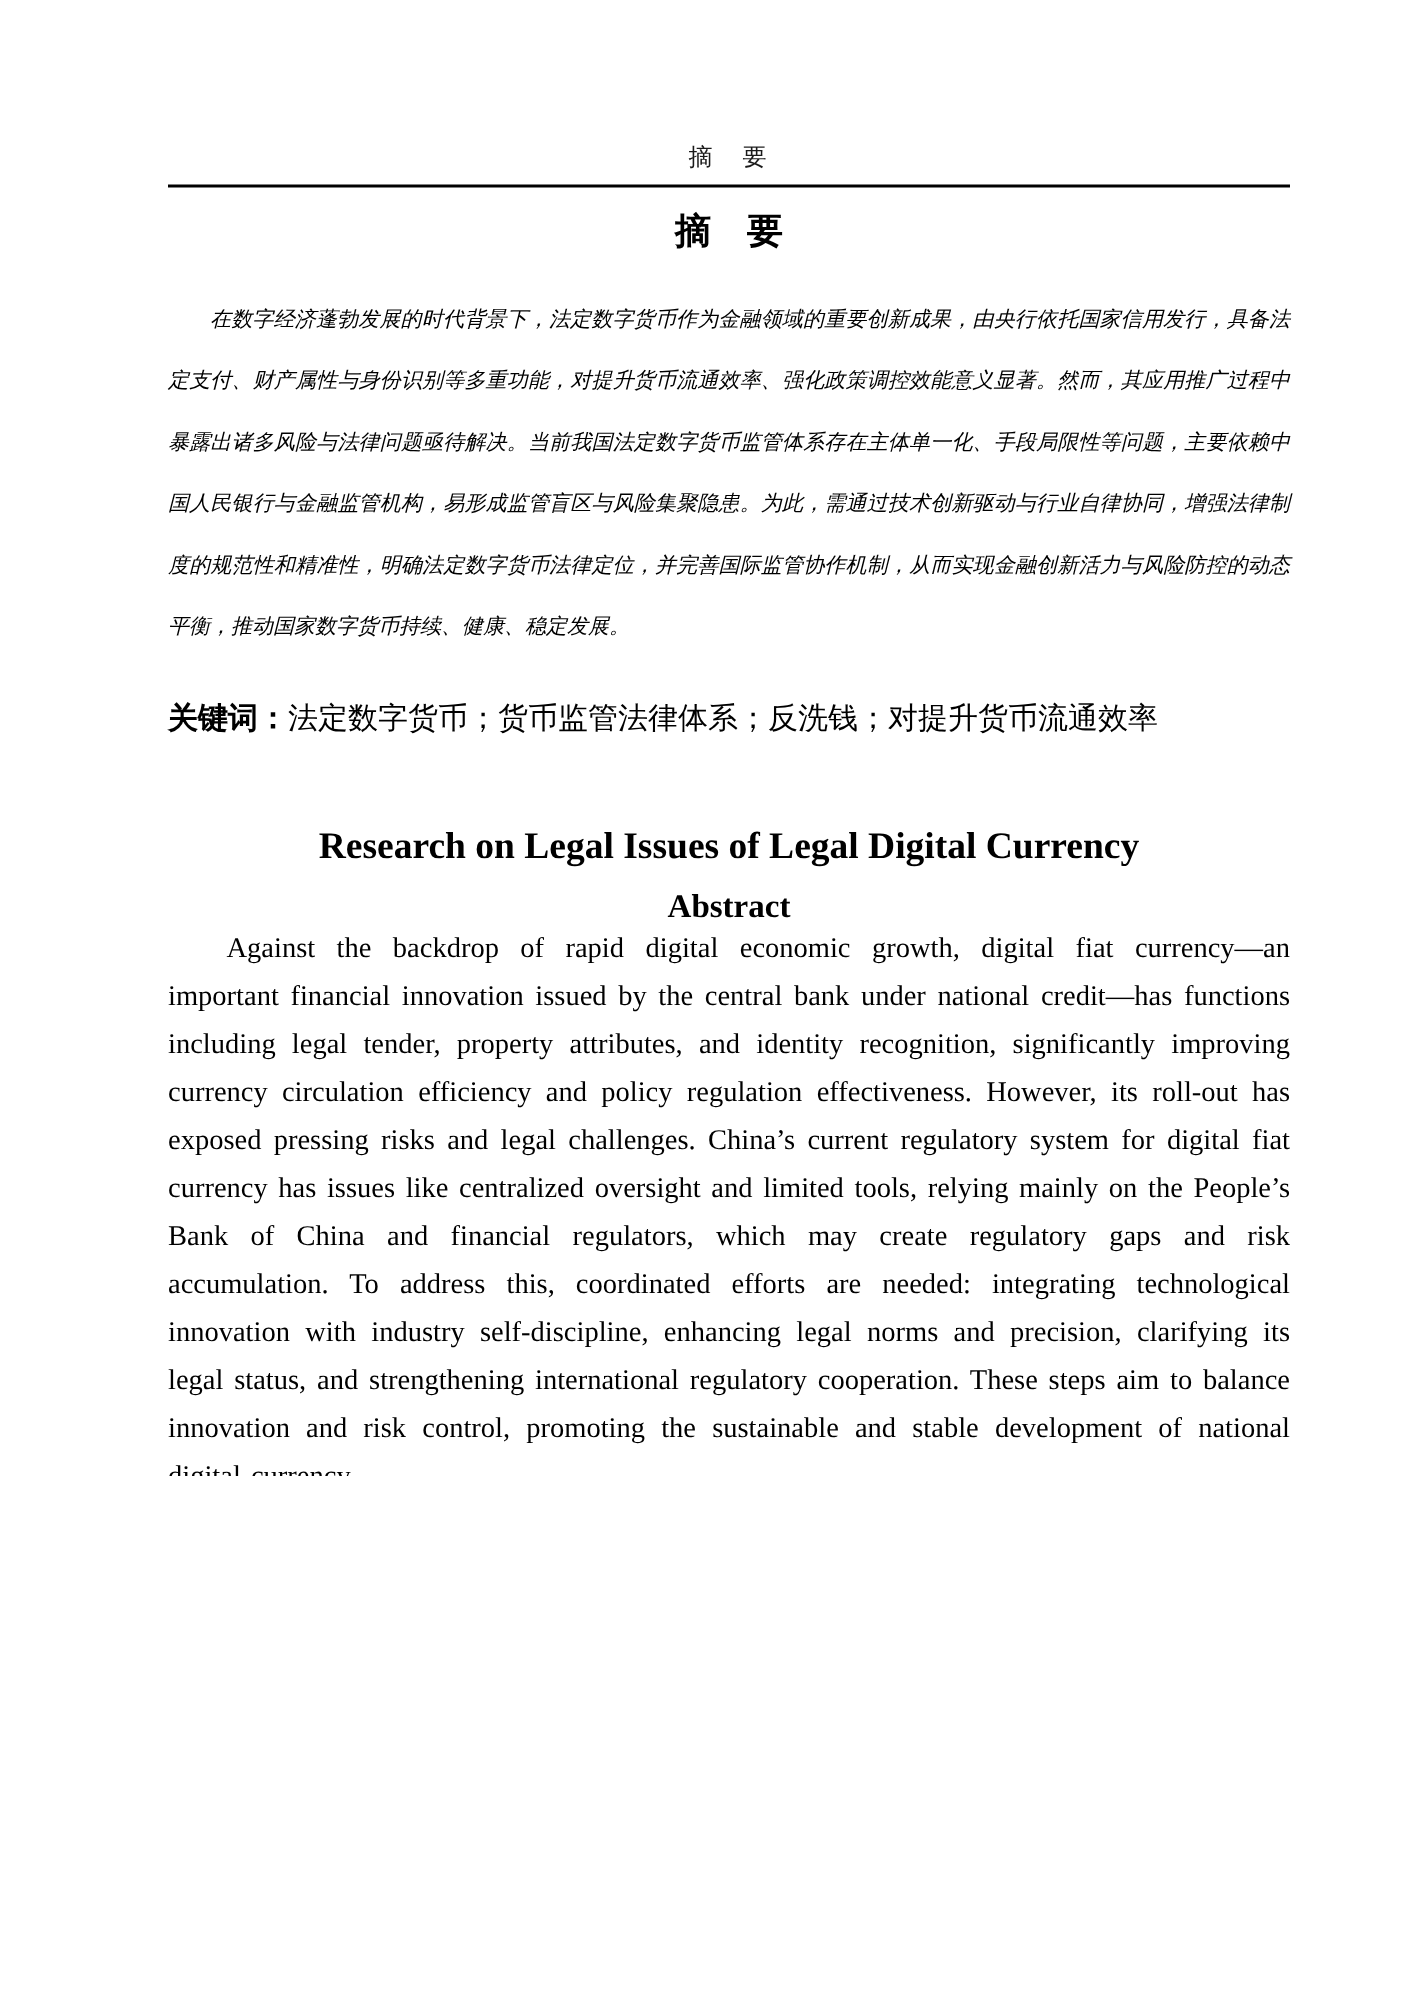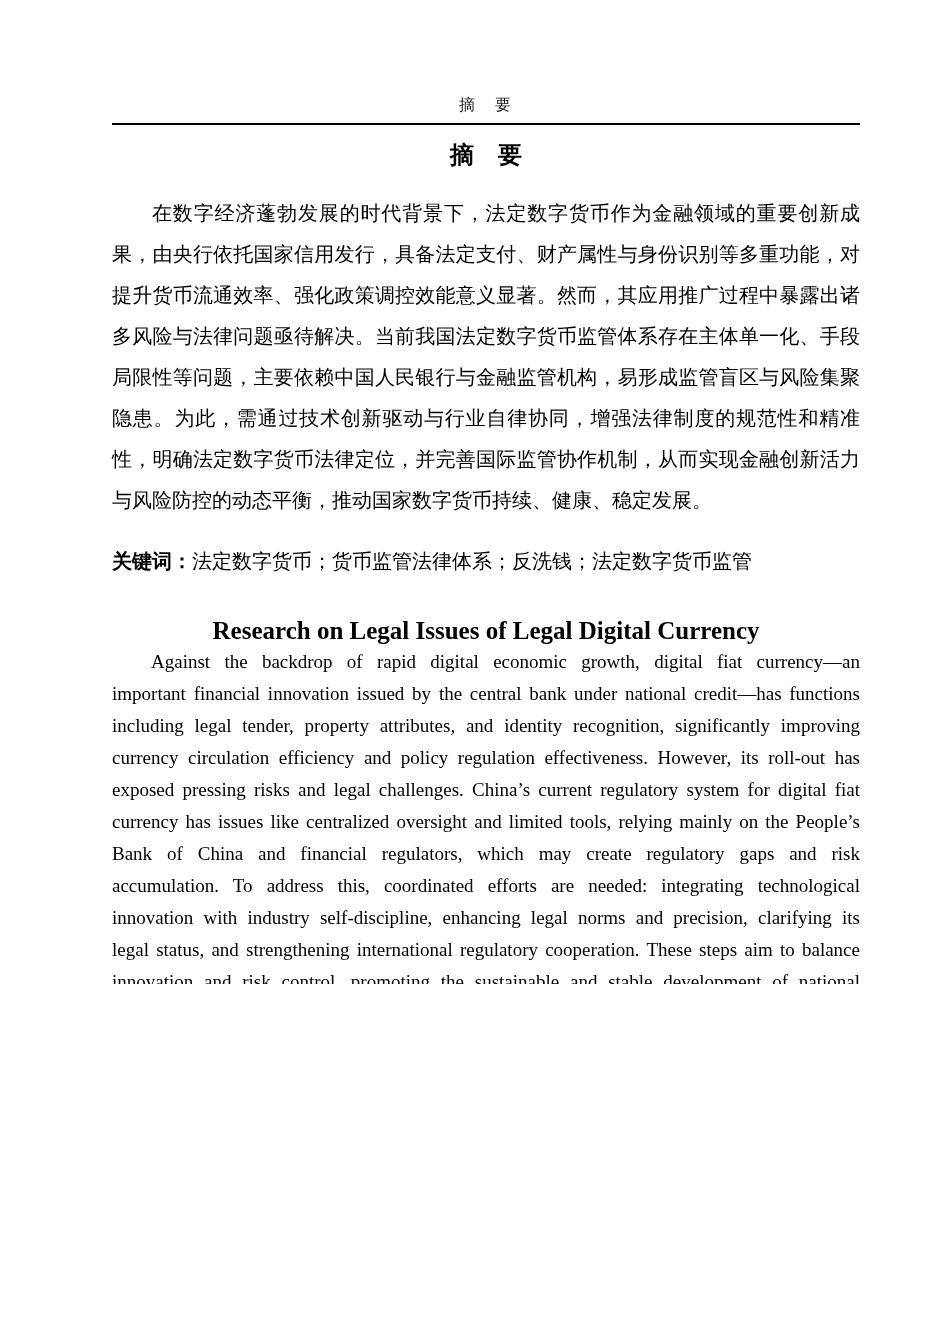--- a/index.html
+++ b/index.html
@@ -41,39 +41,40 @@
   .abstract-heading-zh {
     margin-top: 15px;
     text-align: center;
     font-family: "Liberation Sans", "DejaVu Sans", sans-serif;
     font-weight: bold;
     font-size: 24px;
     line-height: 30px;
   }
   .abstract-zh {
     margin-top: 23px;
-    font-size: 20px;
+    font-size: 14px;
     line-height: 41px;
     text-align: justify;
     text-indent: 2em;
+    font-style: italic;
   }
   .keywords-zh {
     margin-top: 20px;
     font-size: 20px;
     line-height: 41px;
     text-align: justify;
   }
   .keywords-zh .kw-label {
     font-family: "Liberation Sans", "DejaVu Sans", sans-serif;
     font-weight: bold;
     margin-top: 24px;
   }
   
   .title-en {
-    margin-top: 34px;
+    margin-top: 50px;
     text-align: center;
     font-weight: bold;
     font-size: 25px;
     line-height: 30px;
   }
   .abstract-heading-en {
     margin-top: 11px;
     text-align: center;
     font-weight: bold;
     font-size: 22px;
@@ -104,22 +105,23 @@
 <div class="page">
   <div class="content">
 
     <div class="running-header">摘　要</div>
 
 
     <h2 class="abstract-heading-zh">摘　要</h2>
 
     <p class="abstract-zh">在数字经济蓬勃发展的时代背景下，法定数字货币作为金融领域的重要创新成果，由央行依托国家信用发行，具备法定支付、财产属性与身份识别等多重功能，对提升货币流通效率、强化政策调控效能意义显著。然而，其应用推广过程中暴露出诸多风险与法律问题亟待解决。当前我国法定数字货币监管体系存在主体单一化、手段局限性等问题，主要依赖中国人民银行与金融监管机构，易形成监管盲区与风险集聚隐患。为此，需通过技术创新驱动与行业自律协同，增强法律制度的规范性和精准性，明确法定数字货币法律定位，并完善国际监管协作机制，从而实现金融创新活力与风险防控的动态平衡，推动国家数字货币持续、健康、稳定发展。</p>
 
-    <p class="keywords-zh"><span class="kw-label">关键词：</span><span>法定数字货币；货币监管法律体系；反洗钱；法定数字货币监管</span></p>
+    <p class="keywords-zh"><span class="kw-label">关键词：</span><span>法定数字货币；货币监管法律体系；反洗钱；对提升货币流通效率</span></p>
 
     <h2 class="title-en">Research on Legal Issues of Legal Digital Currency</h2>
 
+    <h3 class="abstract-heading-en">Abstract</h3>
 
     <p class="abstract-en">Against the backdrop of rapid digital economic growth, digital fiat currency—an important financial innovation issued by the central bank under national credit—has functions including legal tender, property attributes, and identity recognition, significantly improving currency circulation efficiency and policy regulation effectiveness. However, its roll-out has exposed pressing risks and legal challenges. China’s current regulatory system for digital fiat currency has issues like centralized oversight and limited tools, relying mainly on the People’s Bank of China and financial regulators, which may create regulatory gaps and risk accumulation. To address this, coordinated efforts are needed: integrating technological innovation with industry self-discipline, enhancing legal norms and precision, clarifying its legal status, and strengthening international regulatory cooperation. These steps aim to balance innovation and risk control, promoting the sustainable and stable development of national digital currency.</p>
 
 
   </div>
 </div>
 
 </body></html>

